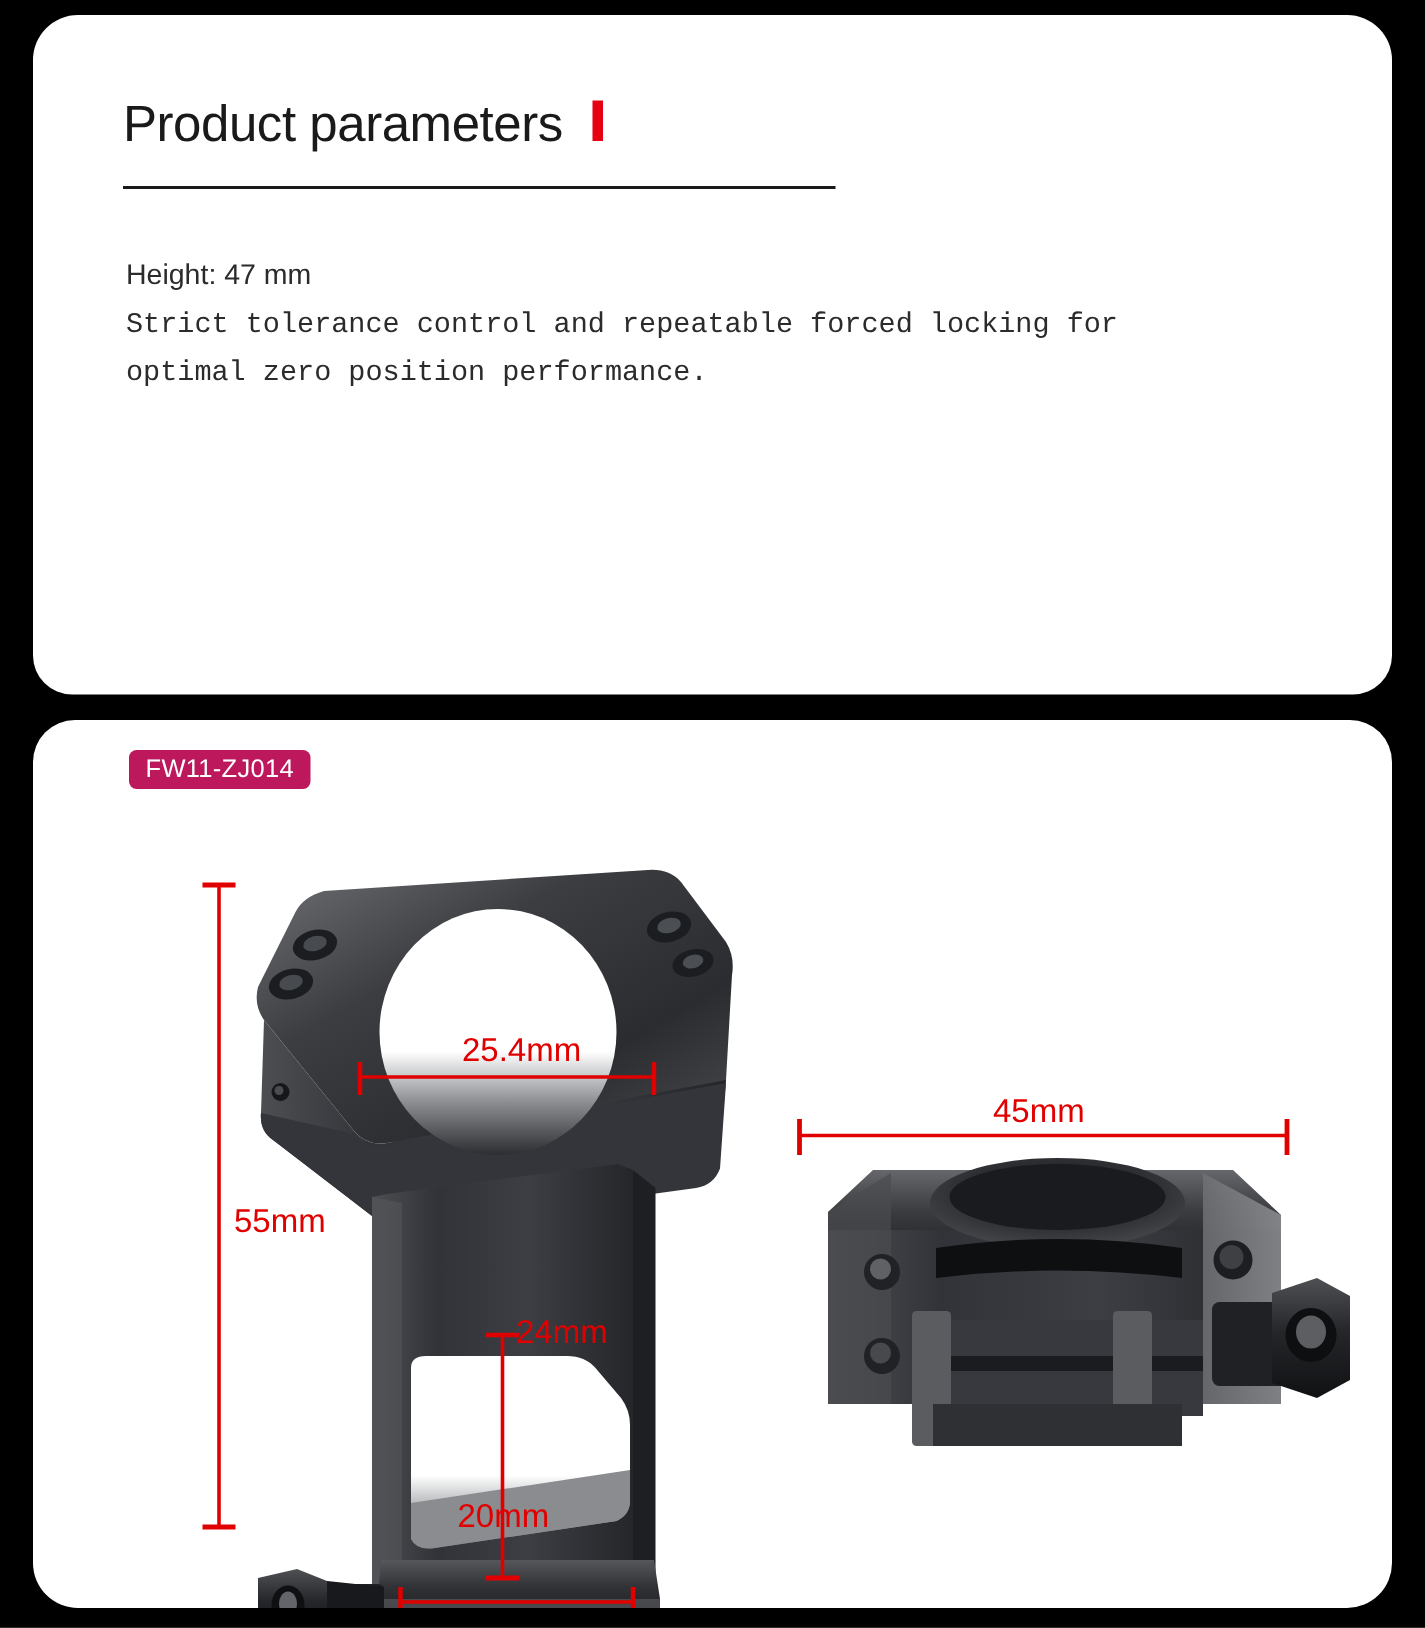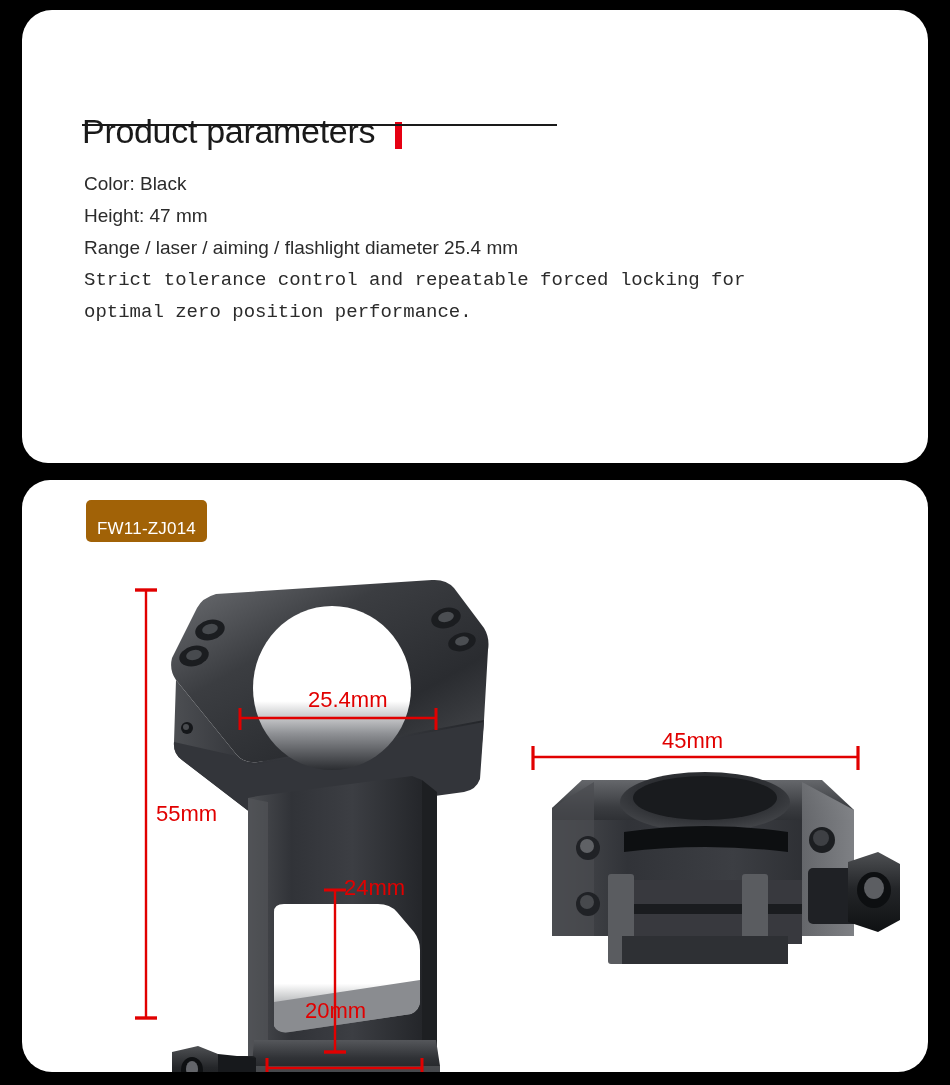--- a/index.html
+++ b/index.html
@@ -39,23 +39,22 @@
     height: 592px;
     border-radius: 28px 28px 30px 30px;
   }
 
   
   .title-row {
     position: absolute;
     left: 60px;
     top: 56px;
     display: flex;
-    align-items: flex-end;
+    align-items: flex-start;
     gap: 20px;
-    margin-top: 48px;
   }
   .title-text {
     font-size: 34px;
     font-weight: 400;
     color: #1a1a1a;
     letter-spacing: -0.3px;
     line-height: 1;
     white-space: nowrap;
   }
   .title-accent {
@@ -91,24 +90,24 @@
     white-space: normal;
     max-width: 715px;
     font-family: Liberation Mono, monospace;
   }
 
   
   .model-badge {
     position: absolute;
     left: 86px;
     top: 500px;
-    background: #a16207;
+    background: #be185d;
     color: #ffffff;
     font-size: 17px;
-    padding: 20px 11px 5px 11px;
+    padding: 4px 11px 5px 11px;
     border-radius: 5px;
     line-height: 1;
     letter-spacing: 0.2px;
   }
 
   
   .figure-area {
     position: absolute;
     left: 22px;
     top: 480px;
@@ -133,23 +132,21 @@
 
   <div class="card card-specs">
 
     <div class="title-row">
       <span class="title-text">Product parameters</span>
       <span class="title-accent"></span>
     </div>
     <div class="title-rule"></div>
 
     <div class="spec-list">
-      <div class="spec-line">Color: Black</div>
       <div class="spec-line">Height: 47 mm</div>
-      <div class="spec-line">Range / laser / aiming / flashlight diameter 25.4 mm</div>
       <div class="spec-line wrap">Strict tolerance control and repeatable forced locking for optimal zero position performance.</div>
     </div>
 
   </div>
 
   <div class="card card-figure"></div>
 
   <div class="model-badge">FW11-ZJ014</div>
 
   <div class="figure-area">

